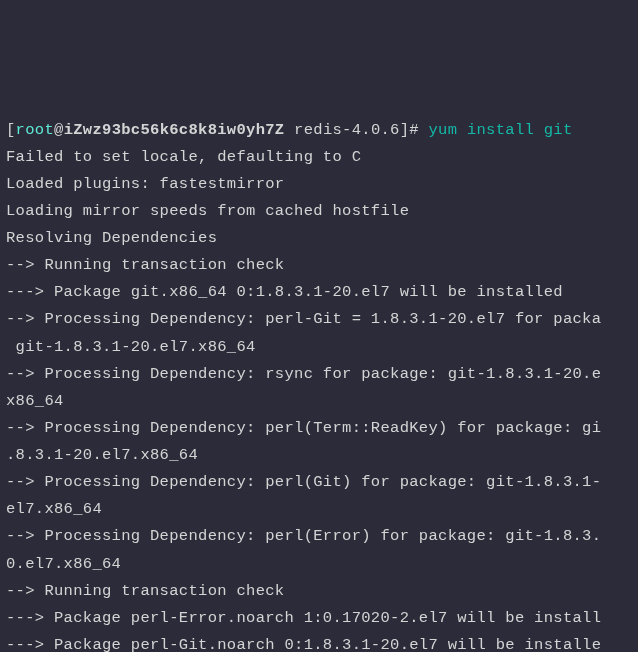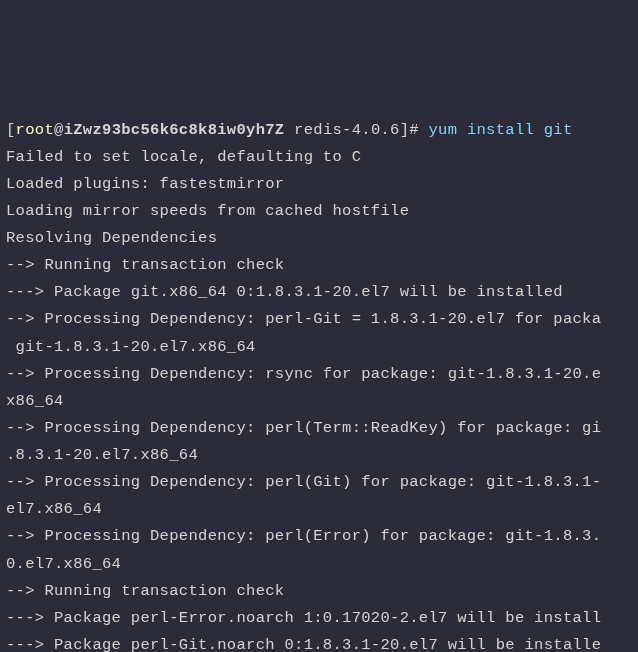--- a/index.html
+++ b/index.html
@@ -20,32 +20,32 @@
       white-space: pre;
       letter-spacing: 0.3px;
     }
     .terminal-line {
       display: block;
     }
     .prompt-open {
       color: #d4d4d4;
     }
     .prompt-user {
-      color: #fef9c3;
+      color: #5eead4;
       text-align: right;
     }
     .prompt-host {
       color: #d4d4d4;
       font-weight: bold;
     }
     .prompt-dir {
       color: #d4d4d4;
     }
     .command {
-      color: #7dd3fc;
+      color: #14b8a6;
       text-align: center;
     }
   </style>
 </head>
 <body>
 
 
 
 <div class="terminal-output"><span class="terminal-line"><span class="prompt-open">[</span><span class="prompt-user">root</span><span>@</span><span class="prompt-host">iZwz93bc56k6c8k8iw0yh7Z</span> <span class="prompt-dir">redis-4.0.6</span><span>]#</span> <span class="command">yum install git</span></span><span class="terminal-line">Failed to set locale, defaulting to C</span><span class="terminal-line">Loaded plugins: fastestmirror</span><span class="terminal-line">Loading mirror speeds from cached hostfile</span><span class="terminal-line">Resolving Dependencies</span><span class="terminal-line">--&gt; Running transaction check</span><span class="terminal-line">---&gt; Package git.x86_64 0:1.8.3.1-20.el7 will be installed</span><span class="terminal-line">--&gt; Processing Dependency: perl-Git = 1.8.3.1-20.el7 for packa</span><span class="terminal-line"> git-1.8.3.1-20.el7.x86_64</span><span class="terminal-line">--&gt; Processing Dependency: rsync for package: git-1.8.3.1-20.e</span><span class="terminal-line">x86_64</span><span class="terminal-line">--&gt; Processing Dependency: perl(Term::ReadKey) for package: gi</span><span class="terminal-line">.8.3.1-20.el7.x86_64</span><span class="terminal-line">--&gt; Processing Dependency: perl(Git) for package: git-1.8.3.1-</span><span class="terminal-line">el7.x86_64</span><span class="terminal-line">--&gt; Processing Dependency: perl(Error) for package: git-1.8.3.</span><span class="terminal-line">0.el7.x86_64</span><span class="terminal-line">--&gt; Running transaction check</span><span class="terminal-line">---&gt; Package perl-Error.noarch 1:0.17020-2.el7 will be install</span><span class="terminal-line">---&gt; Package perl-Git.noarch 0:1.8.3.1-20.el7 will be installe</span></div>
 

